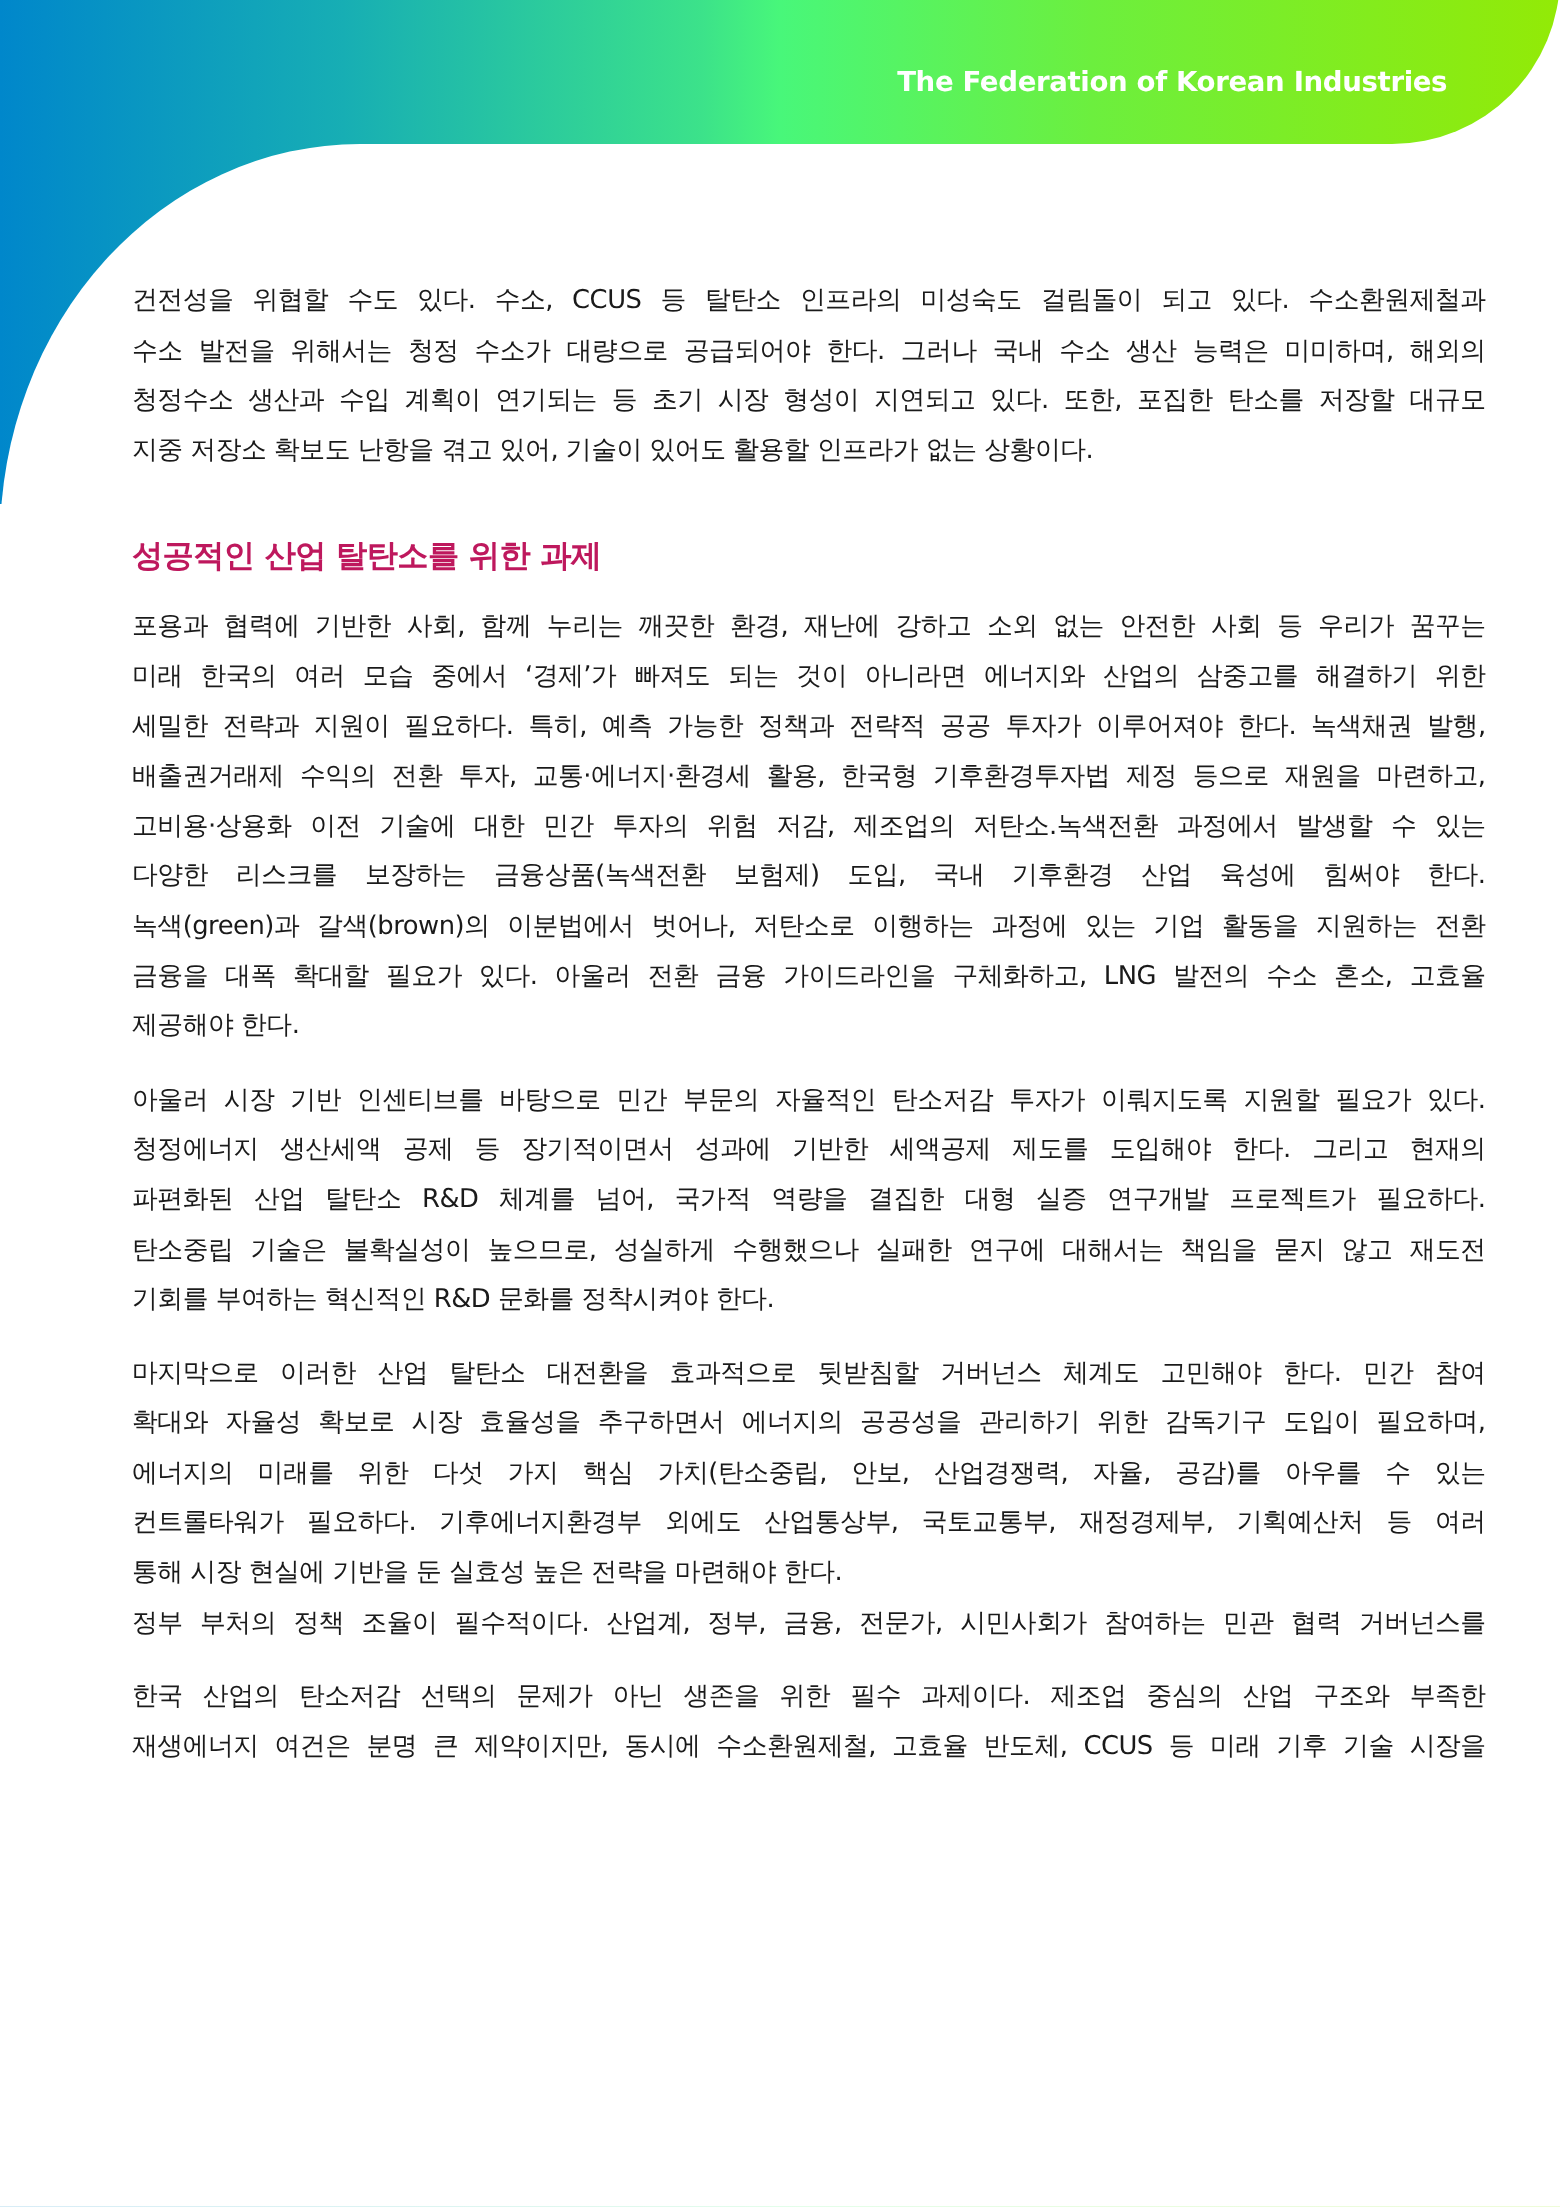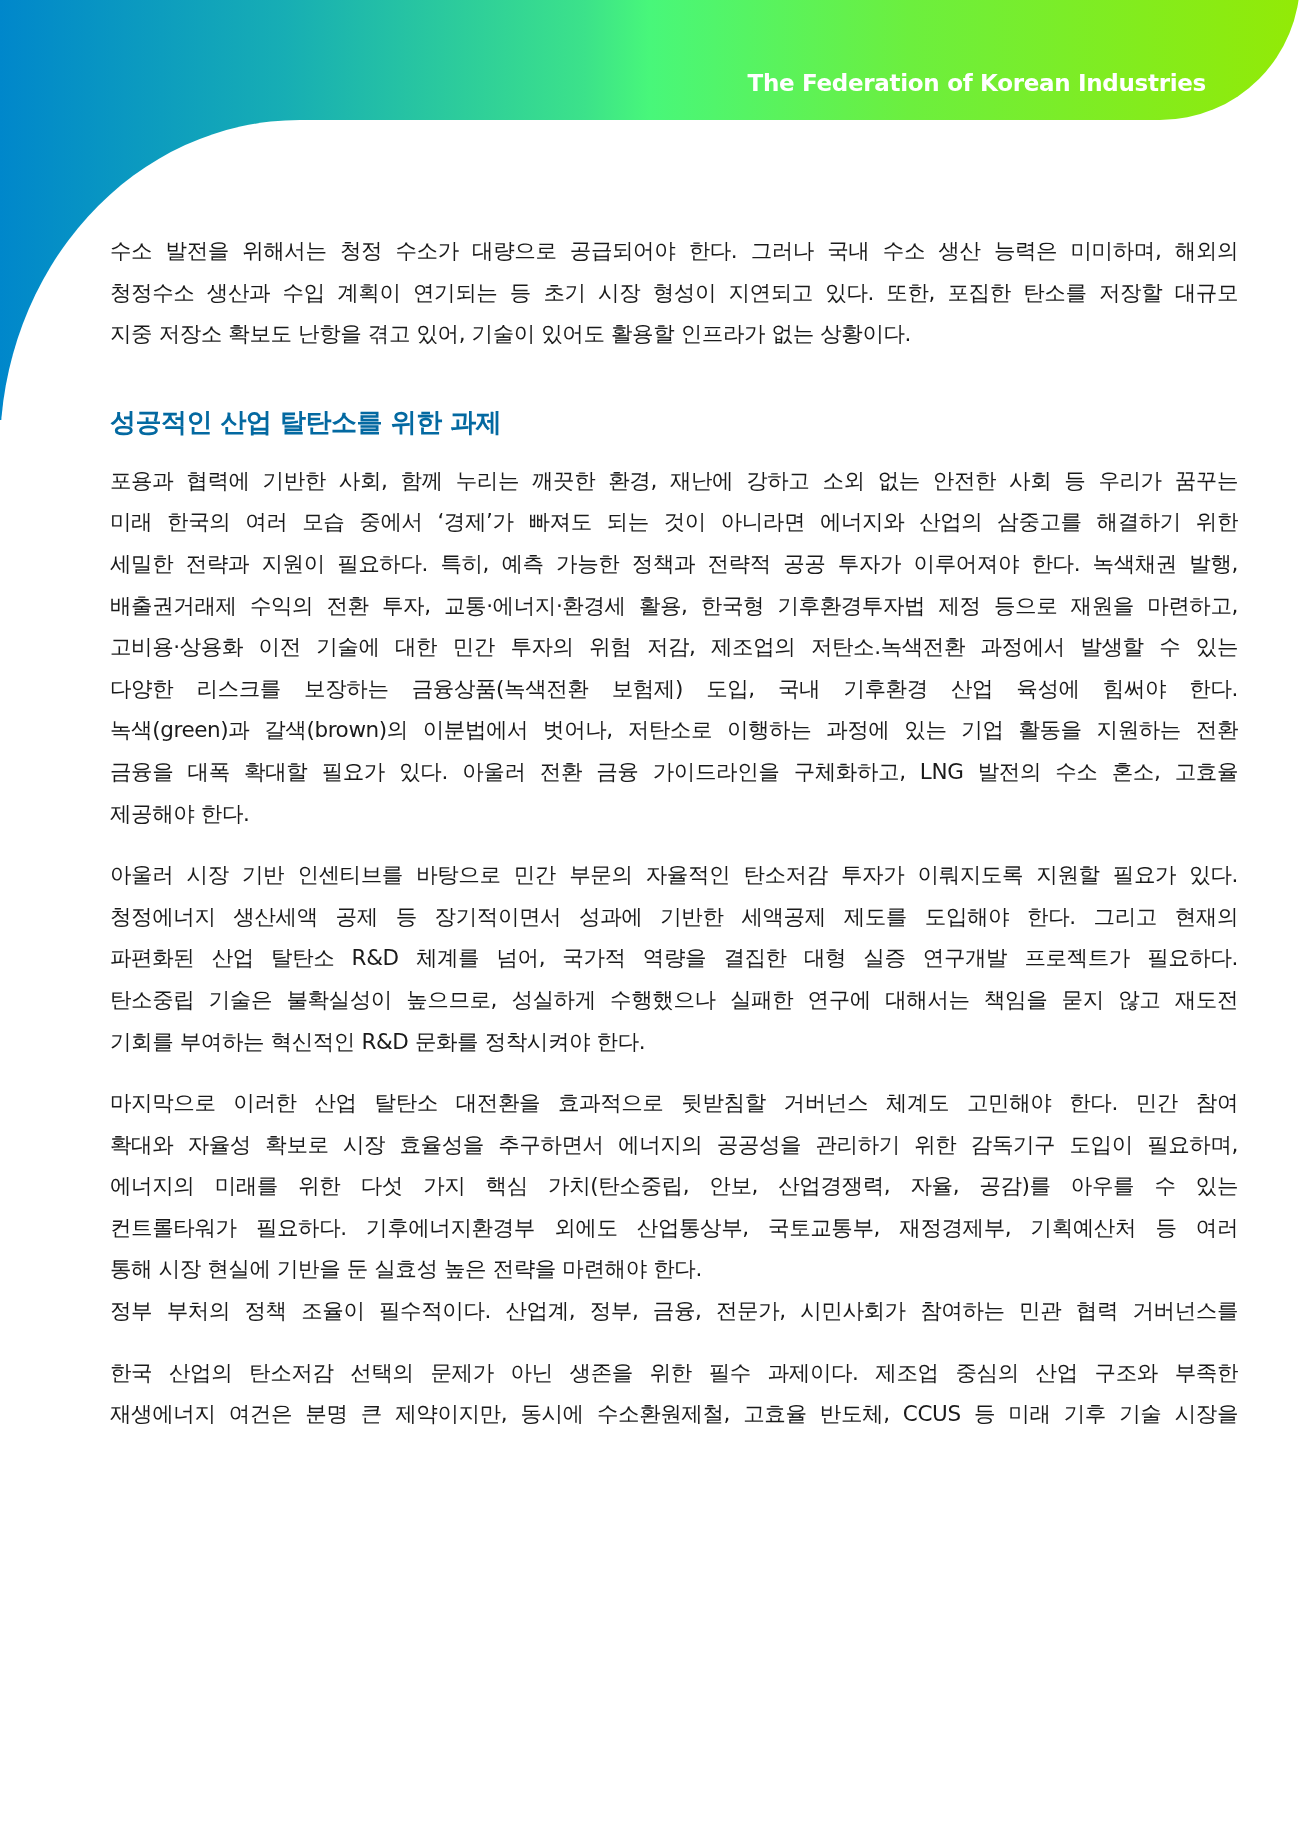--- a/index.html
+++ b/index.html
@@ -42,40 +42,40 @@
     }
     .bottom-left-corner {
       position: absolute; left: 0; top: 1725px; width: 110px; height: 114px; overflow: hidden;
     }
     .bottom-left-corner .cut {
       position: absolute; left: 0; top: 0; width: 260px; height: 260px;
       border-radius: 110px 0 0 0 / 114px 0 0 0;
       box-shadow: 0 0 0 400px #fff;
     }
     .org-name {
-      position: absolute; top: 70px; right: 94px;
+      position: absolute; top: 56px; right: 94px;
       color: #ffffff; font-family: "DejaVu Sans", sans-serif;
       font-size: 23px; font-weight: bold; letter-spacing: -0.3px;
       white-space: nowrap;
     }
     .content {
       position: absolute; left: 110px; top: 230px; width: 1128px;
       color: #1a1a1a;
     }
     .para {
       font-size: 21.5px; line-height: 41.6px;
       text-align: justify; text-align-last: left;
       margin: 0 0 20px 0;
       letter-spacing: -0.4px;
       word-break: keep-all;
     }
     .para .ln { display: block; text-align: justify; text-align-last: justify; white-space: nowrap; }
     .para .ln.last { text-align-last: left; }
     .section-title {
-      font-size: 26px; font-weight: bold; color: #0369a1;
+      font-size: 26px; font-weight: bold; color: #be185d;
       margin: 50px 0 20px 0; letter-spacing: -0.5px;
     }
   </style>
 </head>
 <body>
 
 <div class="top-band grad"></div>
 <div class="bottom-band grad"></div>
 <div class="white-top"></div>
 <div class="white-bottom"></div>
@@ -83,20 +83,21 @@
     <div class="cut"></div>
   </div>
 <div class="bottom-left-corner">
     <div class="cut"></div>
   </div>
 
 <div class="org-name">The Federation of Korean Industries</div>
 
 <div class="content">
   <div class="para">
+    <span class="ln">건전성을 위협할 수도 있다. 수소, CCUS 등 탈탄소 인프라의 미성숙도 걸림돌이 되고 있다. 수소환원제철과</span>
     <span class="ln">수소 발전을 위해서는 청정 수소가 대량으로 공급되어야 한다. 그러나 국내 수소 생산 능력은 미미하며, 해외의</span>
     <span class="ln">청정수소 생산과 수입 계획이 연기되는 등 초기 시장 형성이 지연되고 있다. 또한, 포집한 탄소를 저장할 대규모</span>
     <span class="ln last">지중 저장소 확보도 난항을 겪고 있어, 기술이 있어도 활용할 인프라가 없는 상황이다.</span>
   </div>
 
   <div class="section-title">성공적인 산업 탈탄소를 위한 과제</div>
 
   <div class="para">
     <span class="ln"> 포용과 협력에 기반한 사회, 함께 누리는 깨끗한 환경, 재난에 강하고 소외 없는 안전한 사회 등 우리가 꿈꾸는</span>
     <span class="ln">미래 한국의 여러 모습 중에서 ‘경제’가 빠져도 되는 것이 아니라면 에너지와 산업의 삼중고를 해결하기 위한</span>

